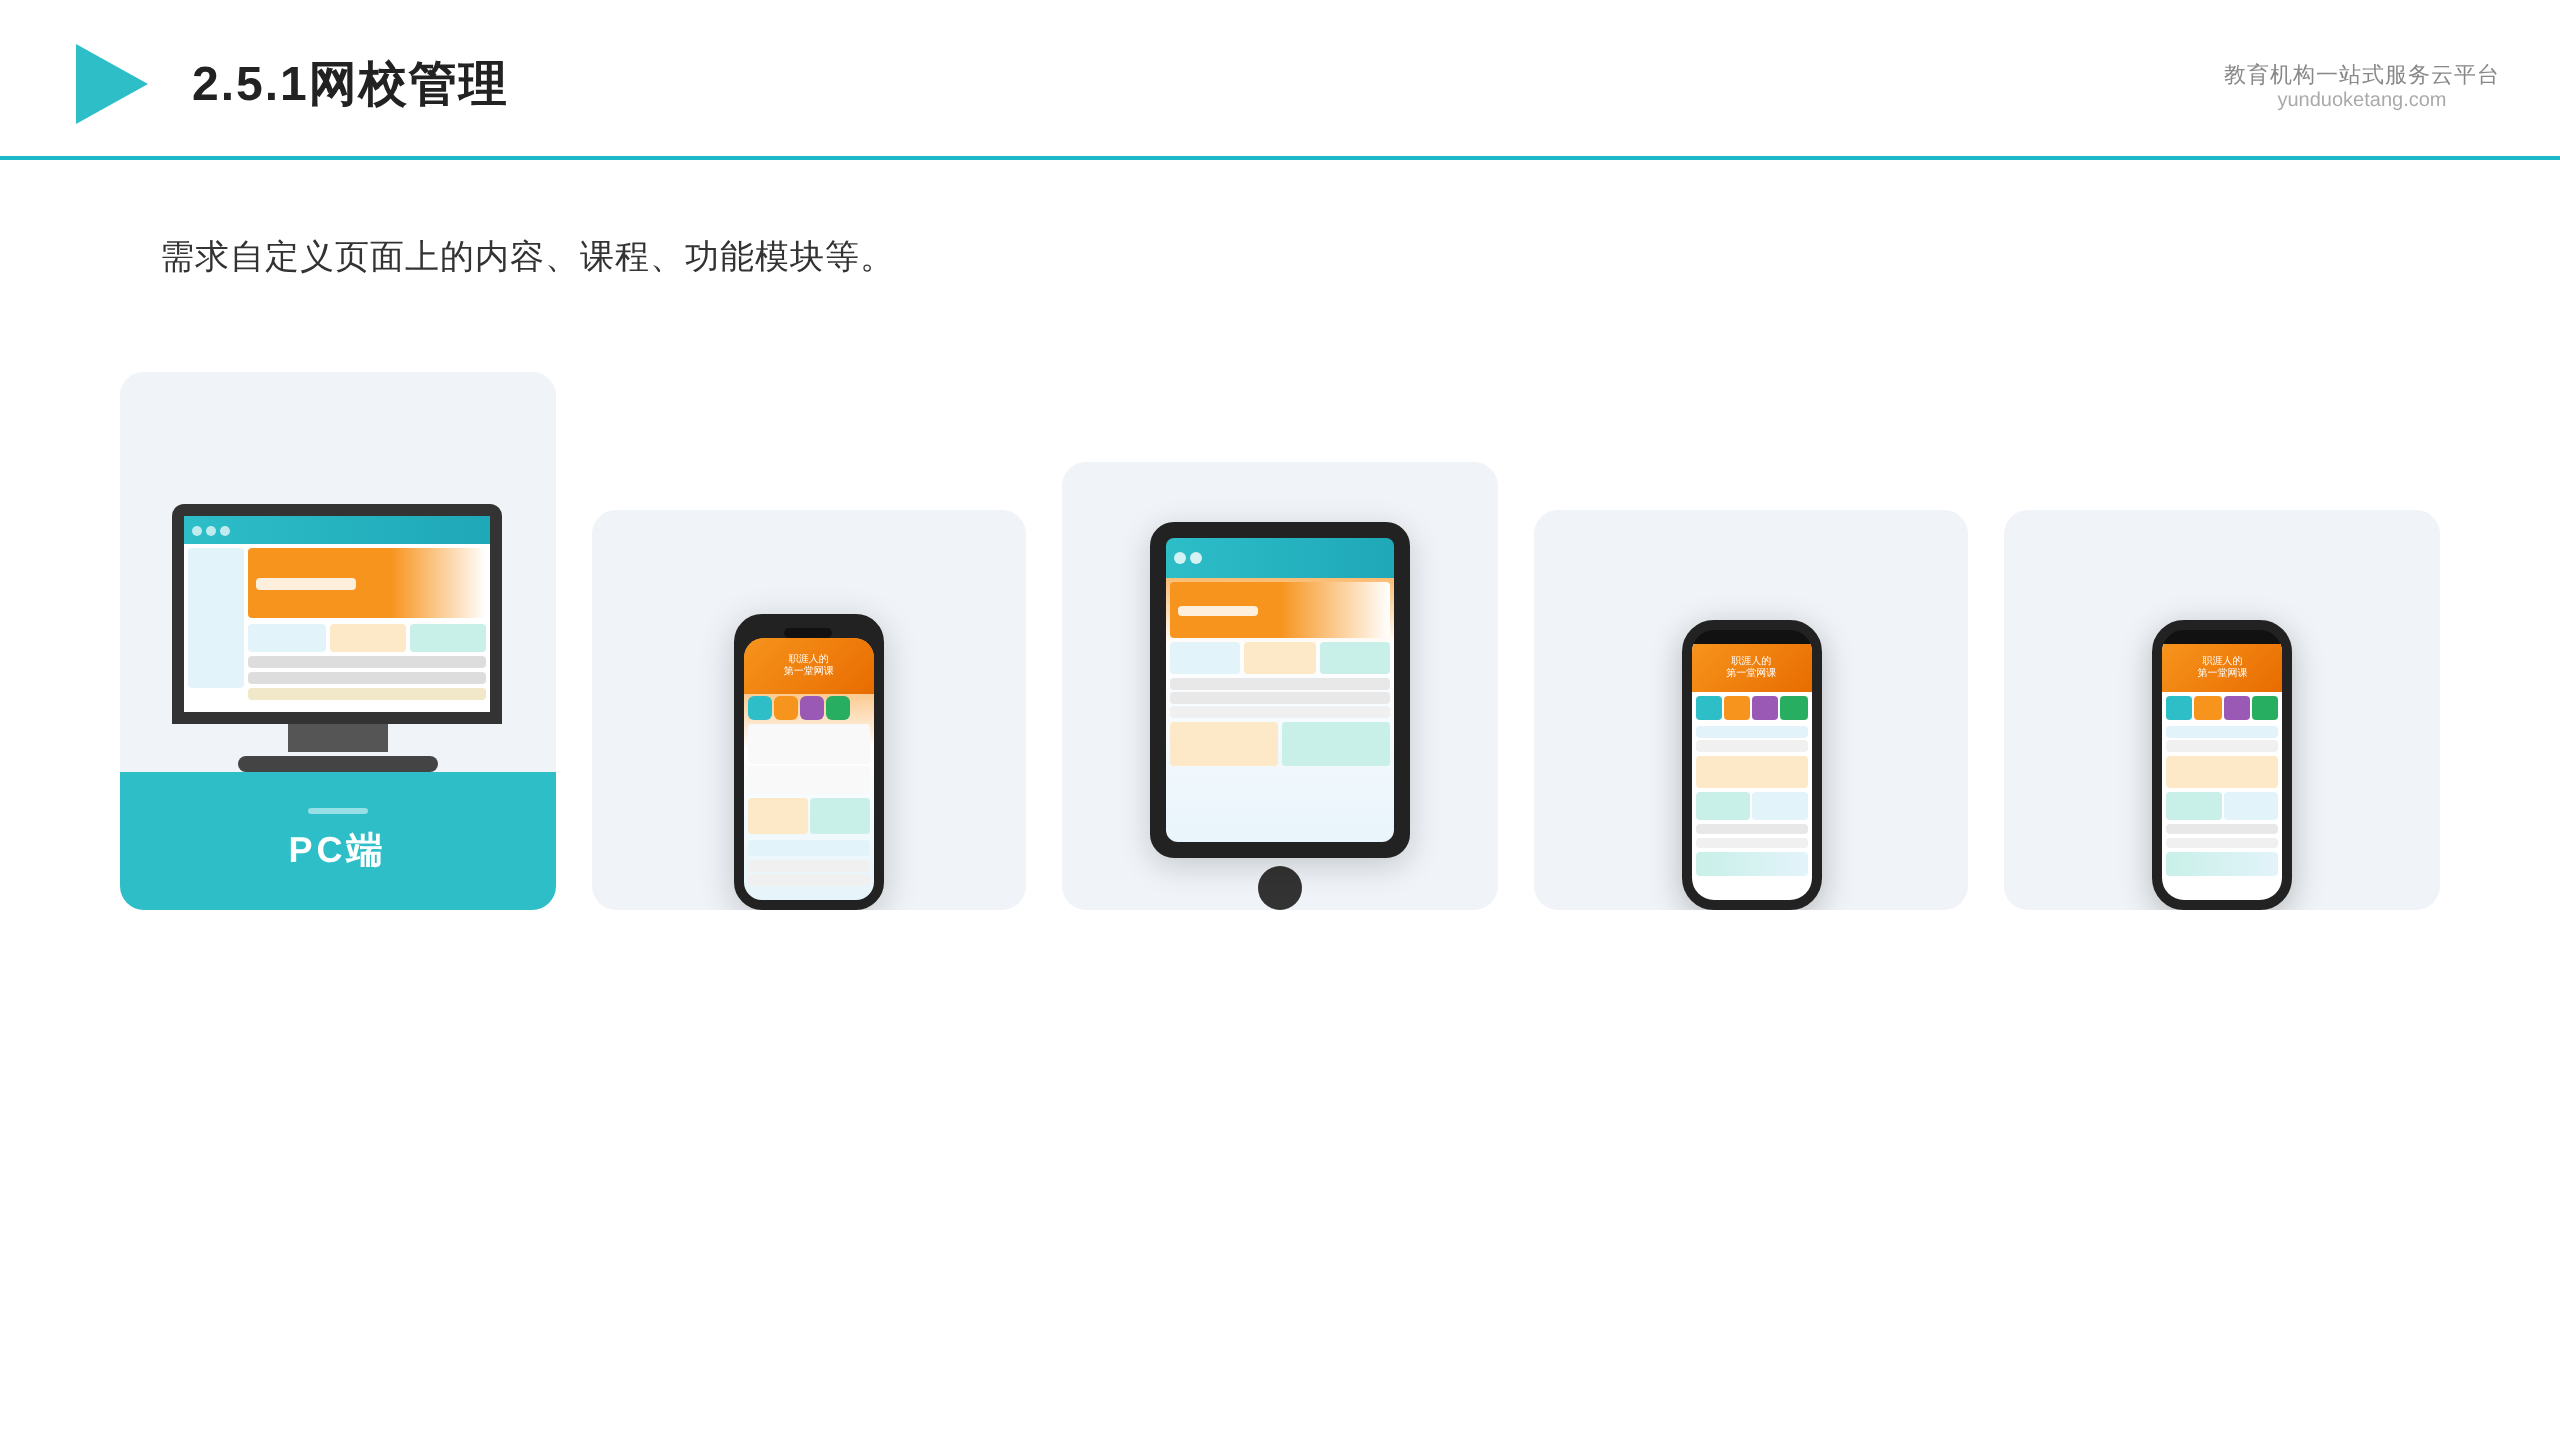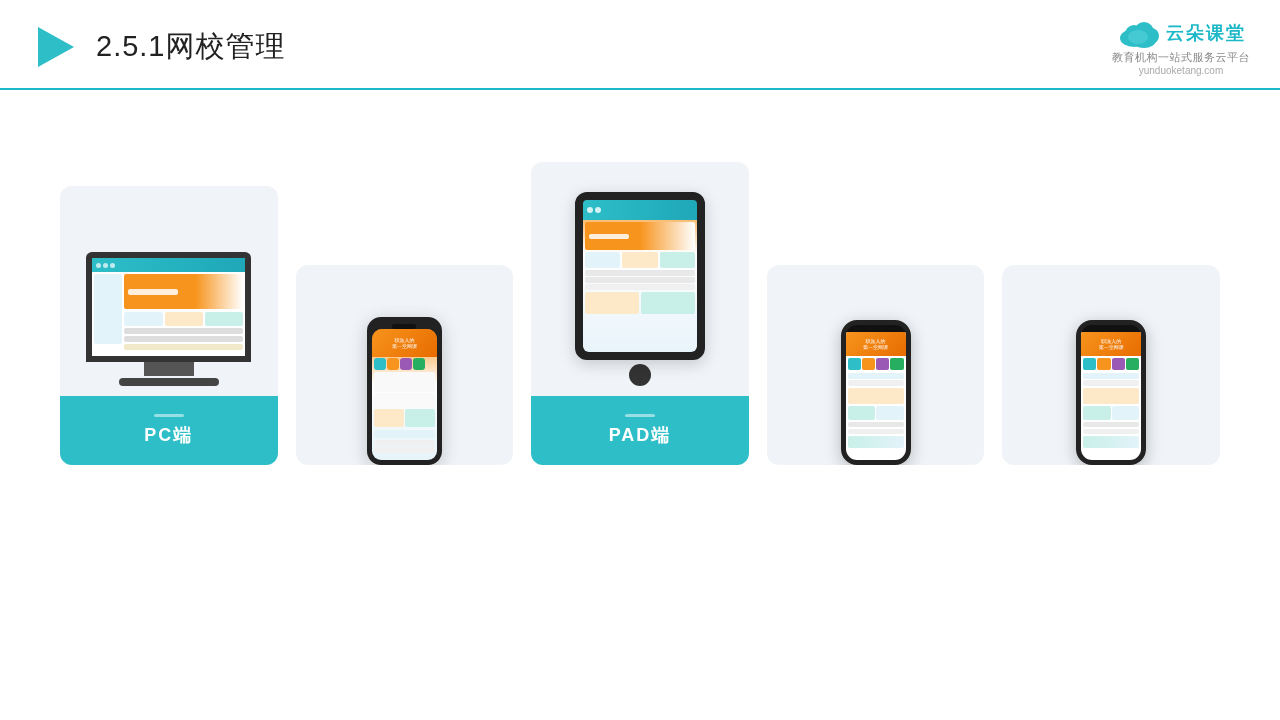--- a/index.html
+++ b/index.html
@@ -22,22 +22,22 @@
     .header-left {
       display: flex;
       align-items: center;
       gap: 18px;
     }
     .play-icon {
       width: 48px;
       height: 48px;
     }
     .header-title {
-      font-size: 29px;
-      font-weight: 400;
+      font-size: 24px;
+      font-weight: 700;
       color: #222;
       letter-spacing: 1px;
     }
     .logo-area {
       display: flex;
       flex-direction: column;
       align-items: center;
     }
     .logo-cloud {
       display: flex;
@@ -108,21 +108,20 @@
 
     .card-label {
       width: 100%;
       background: #2dbec8;
       color: #fff;
       font-size: 18px;
       font-weight: 600;
       text-align: center;
       padding: 18px 0;
       letter-spacing: 2px;
-      margin-top: 10px;
     }
 
     
     .pc-device {
       display: flex;
       flex-direction: column;
       align-items: center;
     }
     .pc-monitor {
       width: 165px;
@@ -321,39 +320,27 @@
 
 <div class="header">
   <div class="header-left">
 
     <svg class="play-icon" viewBox="0 0 48 48" xmlns="http://www.w3.org/2000/svg">
       <polygon points="8,4 44,24 8,44" fill="#2dbec8"></polygon>
     </svg>
     <span class="header-title">2.5.1网校管理</span>
   </div>
   <div class="logo-area">
-    <div class="logo-cloud">
-
-      <svg class="cloud-icon" viewBox="0 0 44 30" xmlns="http://www.w3.org/2000/svg">
-        <ellipse cx="18" cy="20" rx="14" ry="9" fill="#2dbec8"></ellipse>
-        <ellipse cx="28" cy="22" rx="12" ry="8" fill="#2dbec8"></ellipse>
-        <ellipse cx="18" cy="16" rx="9" ry="9" fill="#2dbec8"></ellipse>
-        <ellipse cx="28" cy="14" rx="10" ry="10" fill="#2dbec8"></ellipse>
-        <ellipse cx="35" cy="18" rx="8" ry="8" fill="#2dbec8"></ellipse>
-
-        <ellipse cx="22" cy="19" rx="10" ry="7" fill="#5dd6e0" opacity="0.5"></ellipse>
-      </svg>
-      <span class="logo-text">云朵课堂</span>
-    </div>
     <div class="logo-sub">教育机构一站式服务云平台</div>
     <div class="logo-url">yunduoketang.com</div>
   </div>
 </div>
 
 <div class="description">
+  <div>需求自定义页面上的内容、课程、功能模块等。</div>
 </div>
 
 <div class="cards-section">
 
   <div class="card">
     <div class="card-image-area">
       <div class="pc-device">
         <div class="pc-monitor">
           <div class="screen-content">
             <div class="screen-header-bar">
@@ -443,24 +430,20 @@
             <div style="height:6px;background:#f0f0f0;margin:1px 2px;border-radius:2px;"></div>
             <div style="display:flex;gap:2px;margin:2px 2px 0;">
               <div style="flex:1;height:22px;background:#fde8c8;border-radius:2px;"></div>
               <div style="flex:1;height:22px;background:#c8f0e8;border-radius:2px;"></div>
             </div>
           </div>
         </div>
         <div class="tablet-home"></div>
       </div>
     </div>
-    <div class="card-label">
-      <div class="label-line"></div>
-      <span>PAD端</span>
-    </div>
   </div>
 
   <div class="card">
     <div class="card-image-area">
       <div class="phone-device">
         <div class="phone-body-notch">
           <div class="phone-notch-top"></div>
           <div style="background:#fff;height:100%;overflow:hidden;">
             <div style="height:24px;background:linear-gradient(135deg,#f7941d,#e86c00);display:flex;align-items:center;justify-content:center;">
               <span style="font-size:5px;color:#fff;text-align:center;line-height:1.2;">职涯人的<br>第一堂网课</span>

